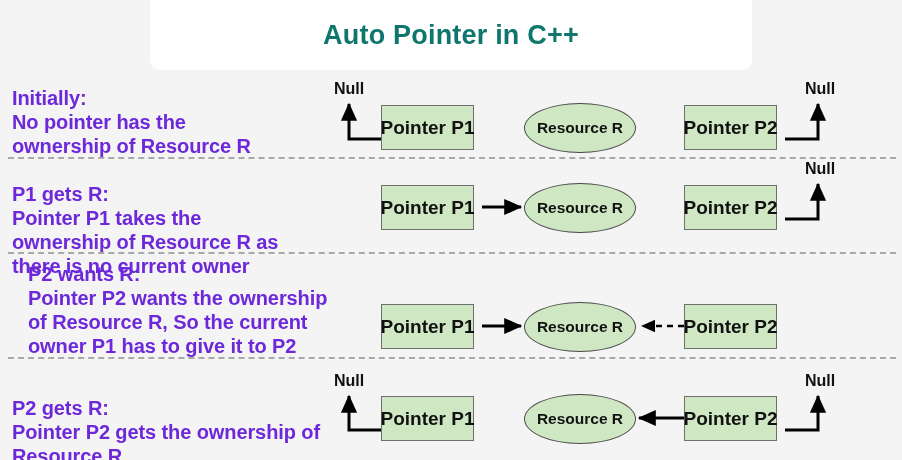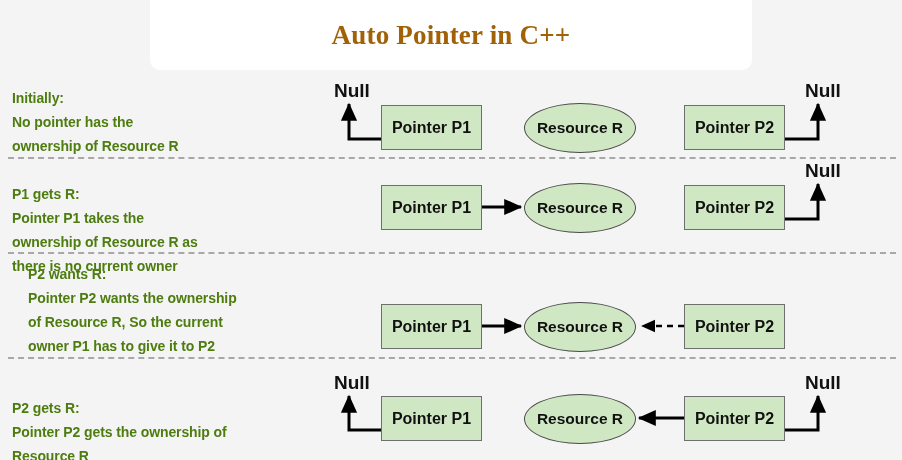--- a/index.html
+++ b/index.html
@@ -31,65 +31,65 @@
     background: #ffffff;
     border-bottom-left-radius: 10px;
     border-bottom-right-radius: 10px;
     display: flex;
     align-items: center;
     justify-content: center;
   }
   .title-card .title-text {
     font-size: 27px;
     font-weight: bold;
-    color: #a16207;
+    color: #0f766e;
     letter-spacing: 0.2px;
-    font-family: Liberation Serif, serif;
+    font-family: Liberation Sans, sans-serif;
     white-space: nowrap;
   }
 
   
   .row {
     position: absolute;
     left: 0;
     width: 902px;
   }
   .row-desc {
     position: absolute;
     left: 12px;
-    color: #4d7c0f;
-    font-size: 14px;
+    color: #6d28d9;
+    font-size: 20px;
     font-weight: bold;
     line-height: 24px;
     font-family: "Liberation Sans", sans-serif;
     white-space: pre-line;
     letter-spacing: -0.1px;
   }
 
   
   .divider {
     position: absolute;
     left: 8px;
     width: 888px;
     height: 0;
     border-top: 2px dashed #a8a8a8;
   }
 
   
   .pbox {
     position: absolute;
-    width: 101px;
+    width: 93px;
     height: 45px;
     box-sizing: border-box;
     background: #cfe8c3;
     border: 1.5px solid #6f6f6f;
     display: flex;
     align-items: center;
     justify-content: center;
-    font-size: 16px;
+    font-size: 19px;
     font-weight: bold;
     color: #111111;
     font-family: "Liberation Sans", sans-serif;
     white-space: nowrap;
   }
   .ell {
     position: absolute;
     width: 112px;
     height: 50px;
     box-sizing: border-box;
@@ -100,21 +100,21 @@
     align-items: center;
     justify-content: center;
     font-size: 15.5px;
     font-weight: bold;
     color: #111111;
     font-family: "Liberation Sans", sans-serif;
     white-space: nowrap;
   }
   .null-label {
     position: absolute;
-    font-size: 19px;
+    font-size: 16px;
     font-weight: bold;
     color: #111111;
     font-family: "Liberation Sans", sans-serif;
   }
   .svg-layer {
     position: absolute;
     left: 0;
     top: 0;
     width: 902px;
     height: 460px;

